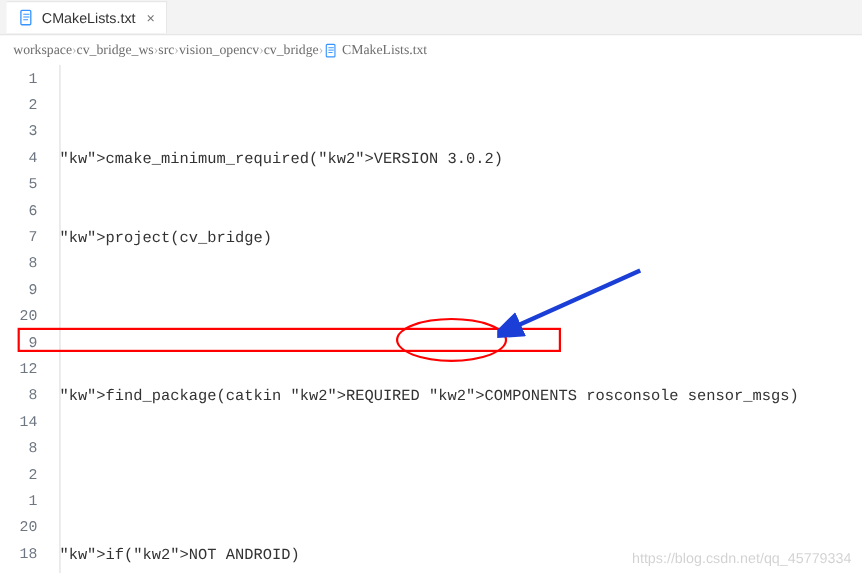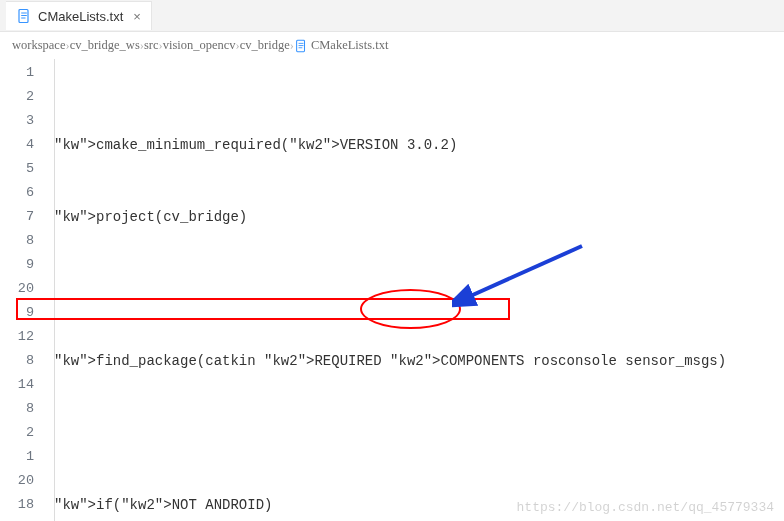--- a/index.html
+++ b/index.html
@@ -89,21 +89,21 @@
   .annotation-arrow {
     position: absolute;
     pointer-events: none;
   }
   .watermark {
     position: absolute;
     right: 10px;
     bottom: 6px;
     color: rgba(0,0,0,0.18);
     font-size: 13px;
-    font-family: Liberation Mono, monospace;
+    font-family: Liberation Sans, sans-serif;
   }
 </style>
 </head>
 <body>
 
 <div class="tab-bar">
   <div class="tab">
     <span class="file-icon">
       <svg width="16" height="16" viewBox="0 0 16 16">
           <rect x="3" y="1.5" width="9" height="13" rx="1" fill="none" stroke="#3794ff" stroke-width="1.2"></rect>

